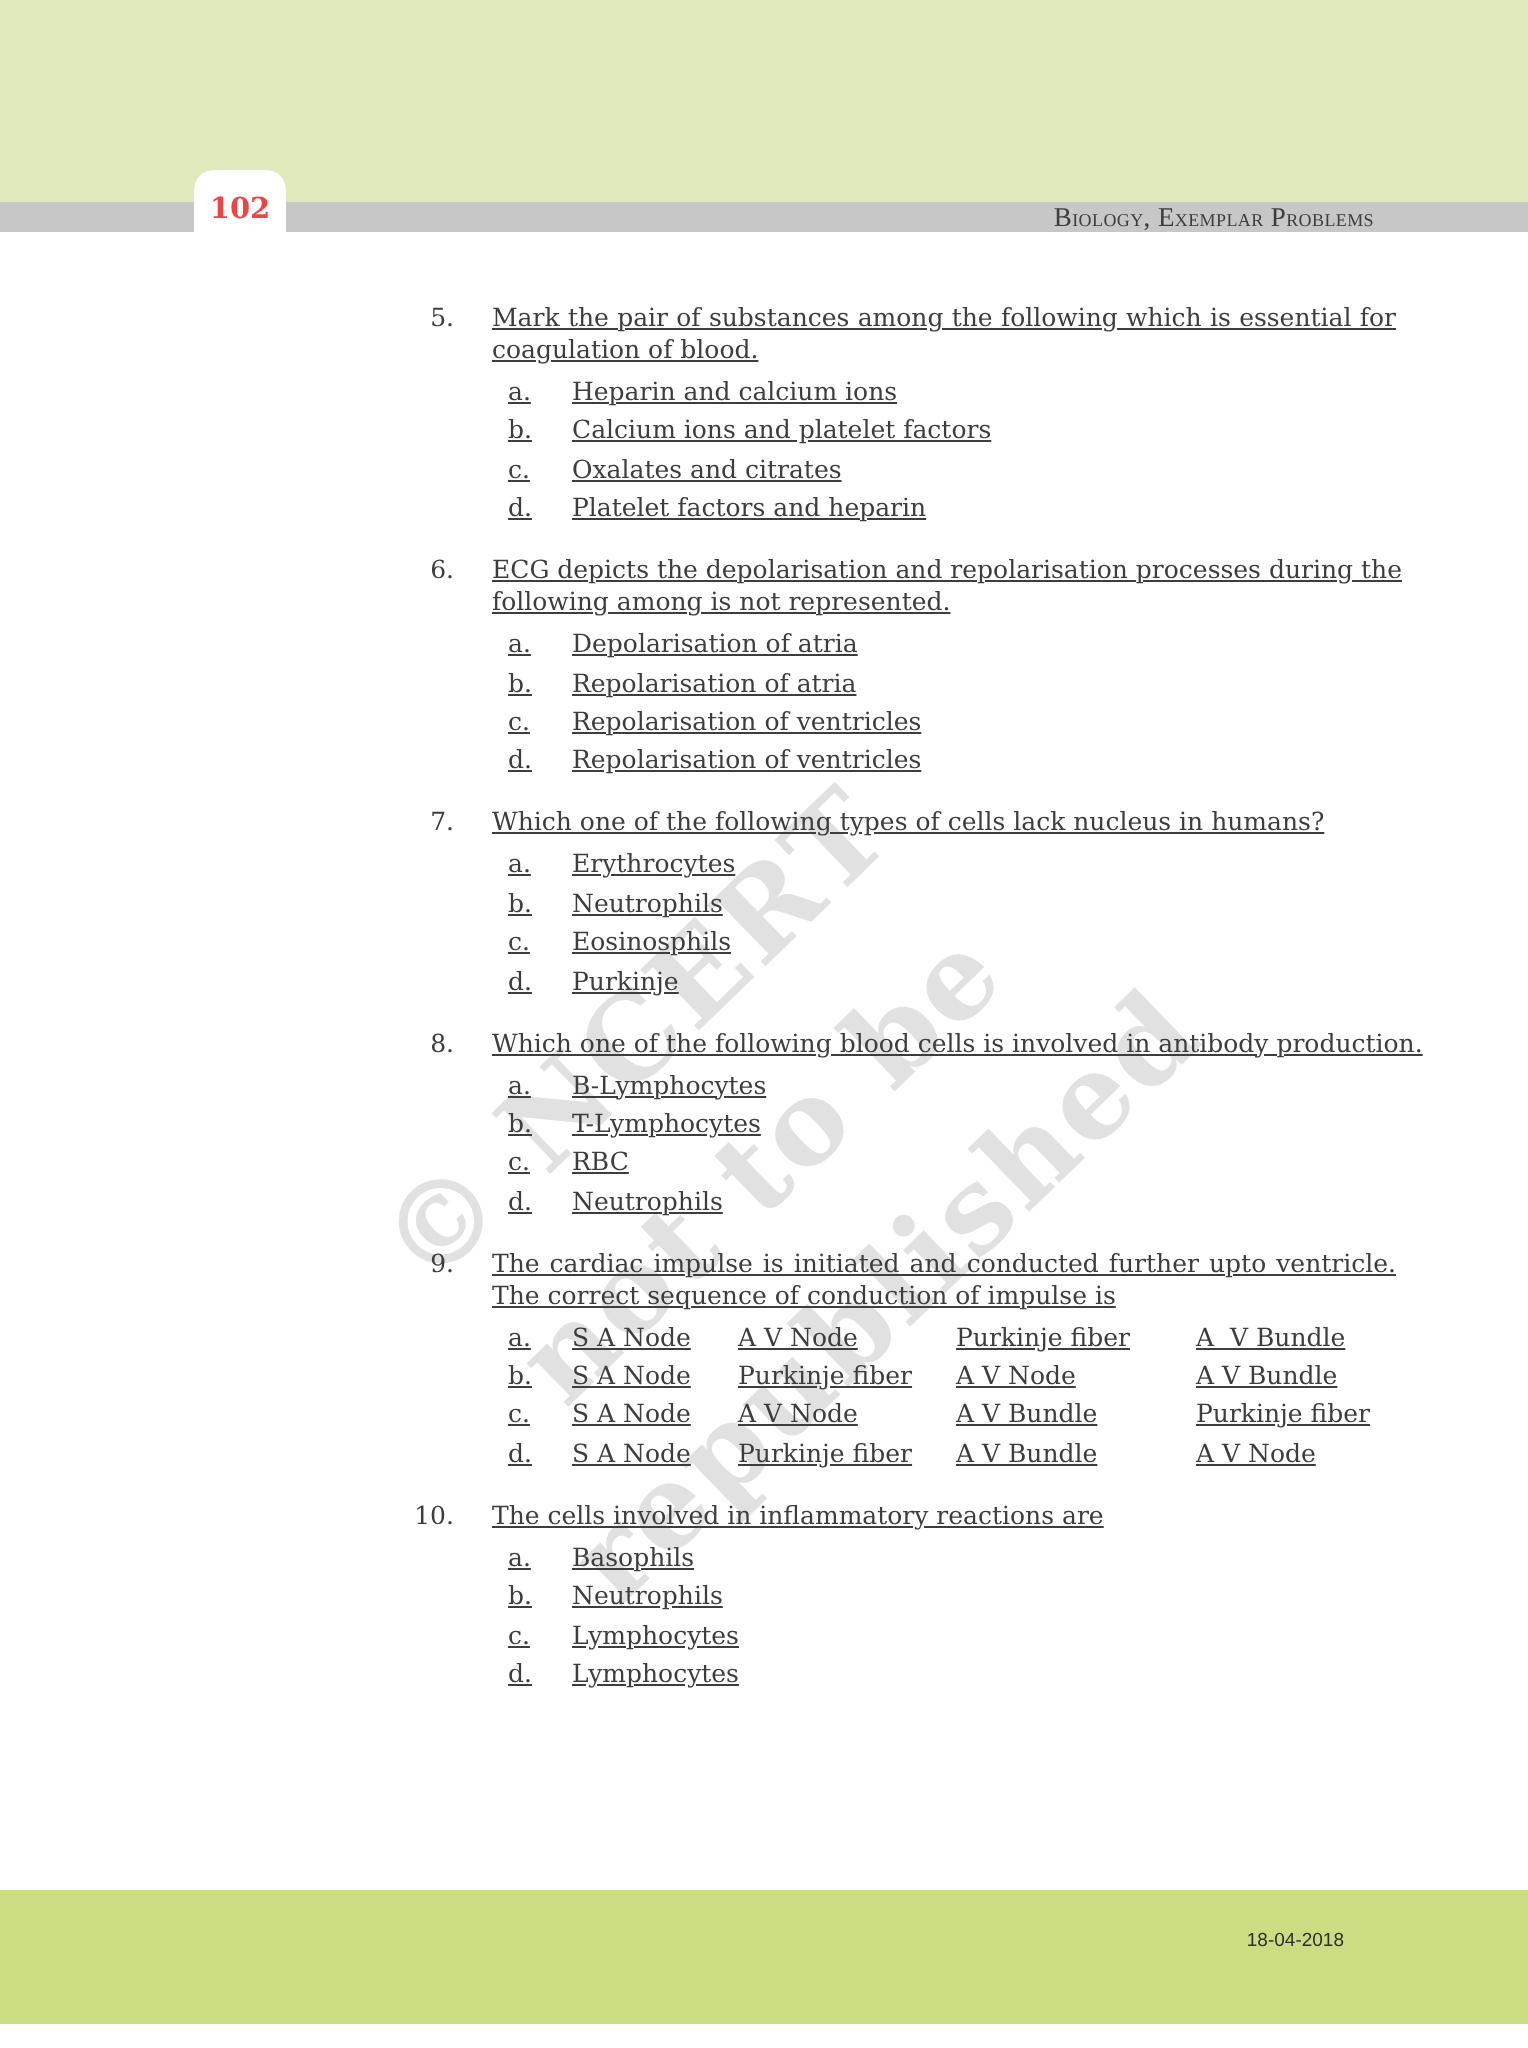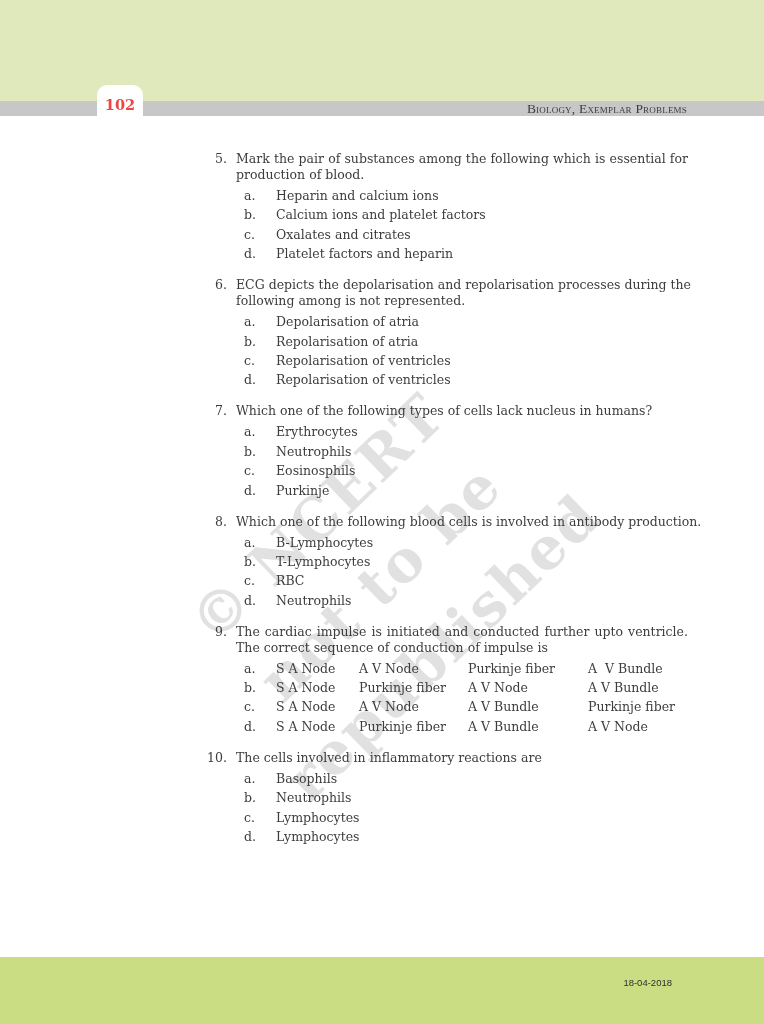--- a/index.html
+++ b/index.html
@@ -25,32 +25,32 @@
     transform:rotate(-44deg); text-align:center;
     font-family:"DejaVu Serif", serif; font-weight:bold;
     font-size:58px; line-height:90px; letter-spacing:2px;
     color:var(--watermark); opacity:0.55;
   }
 
   .content { position:absolute; left:0; top:116px; width:764px; box-sizing:border-box; padding:35px 0 0 203px; z-index:1; }
   .question { display:flex; font-size:12.5px; color:var(--text); }
   .question + .question { margin-top:15px; }
   .q-num  { width:24px; flex-shrink:0; text-align:right; line-height:16px; }
-  .q-body { margin-left:9px; }
+  .q-body { margin-left:19px;text-decoration:underline; }
   .q-text { width:452px; line-height:16px; }
   .q-line { white-space:nowrap; }
   .q-line.just { text-align:justify; text-align-last:justify; }
   .opts { margin-top:5px; }
   .opt  { display:flex; line-height:16px; margin-top:3.4px; white-space:pre; }
   .opt-letter { margin-left:8px; width:32px; flex-shrink:0; }
   .opt-cell.c0 { width:83px; }
   .opt-cell.c1 { width:109px; }
   .opt-cell.c2 { width:120px; }
 
-  .footer-band { position:absolute; bottom:0; left:0; right:0; height:67px; background:var(--footer-band); }
+  .footer-band { position:absolute; bottom:12px; left:0; right:0; height:67px; background:var(--footer-band); }
   .footer-date {
     position:absolute; right:92px; top:20px;
     font-family:"Liberation Sans", sans-serif; font-size:9.5px; color:#2e2e2e;
   }
 </style>
 </head>
 <body>
 
 <div class="page">
 
@@ -67,21 +67,21 @@
     <div>© NCERT</div>
     <div>not to be republished</div>
   </div>
 
   <div class="content">
   <div class="question">
     <div class="q-num">5.</div>
     <div class="q-body">
       <div class="q-text">
             <div class="q-line just">Mark the pair of substances among the following which is essential for</div>
-            <div class="q-line">production of blood.</div>
+            <div class="q-line">coagulation of blood.</div>
           </div>
       <div class="opts">
             <div class="opt"><span class="opt-letter">a.</span><span class="opt-text">Heparin and calcium ions</span></div>
             <div class="opt"><span class="opt-letter">b.</span><span class="opt-text">Calcium ions and platelet factors</span></div>
             <div class="opt"><span class="opt-letter">c.</span><span class="opt-text">Oxalates and citrates</span></div>
             <div class="opt"><span class="opt-letter">d.</span><span class="opt-text">Platelet factors and heparin</span></div>
           </div>
     </div>
   </div>
 

